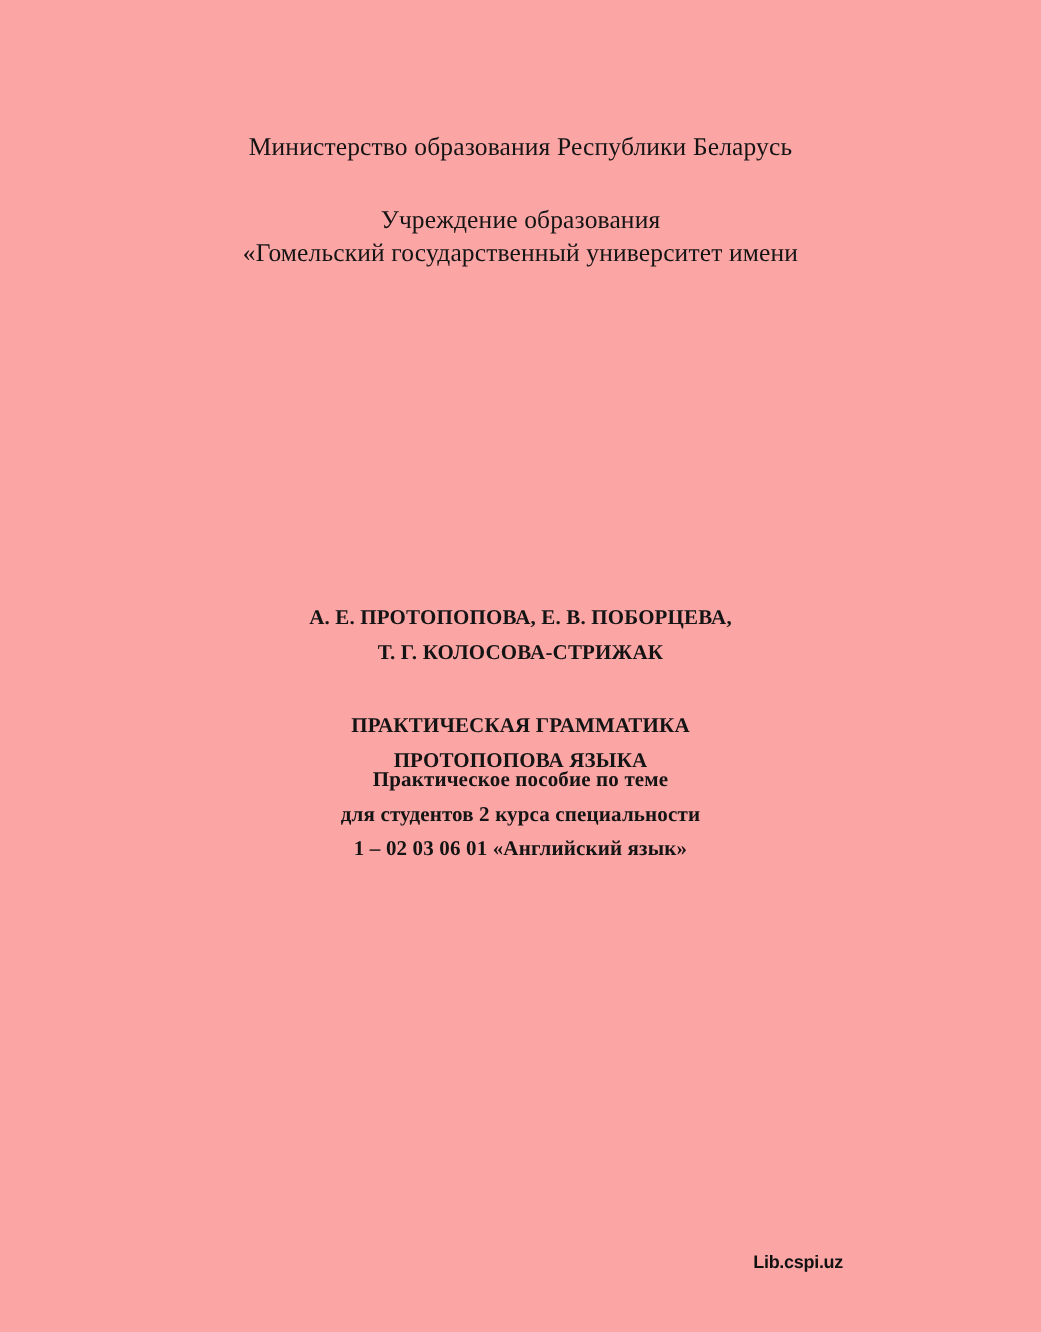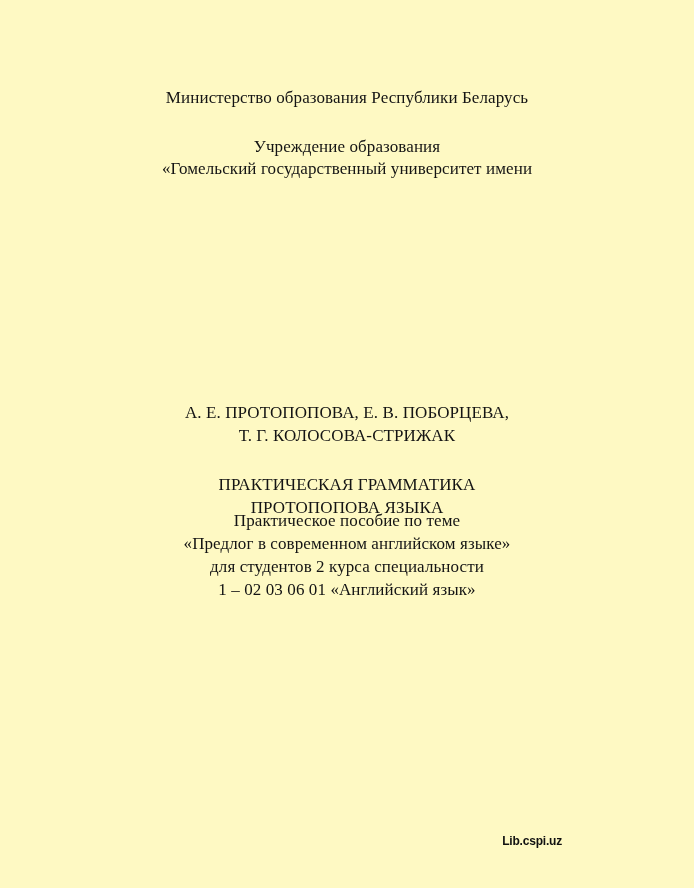--- a/index.html
+++ b/index.html
@@ -4,44 +4,44 @@
 <style>
   html, body {
     margin: 0;
     padding: 0;
     background: #ffffff;
   }
   .page {
     position: relative;
     width: 694px;
     height: 888px;
-    background: #fef9c3;
+    background: #fca5a5;
     overflow: hidden;
     font-family: "Liberation Serif", "DejaVu Serif", serif;
     color: #141414;
   }
   .block {
     position: absolute;
     left: 0;
     right: 0;
     text-align: center;
   }
   .block .line {
     display: block;
   }
   .regular-text {
     font-size: 17px;
     line-height: 22px;
     font-weight: 400;
     letter-spacing: 0.1px;
   }
   .bold-text {
-    font-size: 17px;
+    font-size: 14px;
     line-height: 23px;
-    font-weight: 400;
+    font-weight: 700;
     letter-spacing: 0.1px;
   }
   .ministry-block   { top: 87px; }
   .institution-block{ top: 136px; }
   .authors-block    { top: 401px; }
   .title-block      { top: 473px; text-align: center; }
   .subtitle-block   { top: 509px; }
   .watermark {
     position: absolute;
     top: 834px;
@@ -72,20 +72,19 @@
     <span class="line">Т. Г. КОЛОСОВА-СТРИЖАК</span>
   </div>
 
   <div class="block title-block bold-text">
     <span class="line">ПРАКТИЧЕСКАЯ ГРАММАТИКА</span>
     <span class="line">ПРОТОПОПОВА ЯЗЫКА</span>
   </div>
 
   <div class="block subtitle-block bold-text">
     <span class="line">Практическое пособие по теме</span>
-    <span class="line">«Предлог в современном английском языке»</span>
     <span class="line">для студентов 2 курса специальности</span>
     <span class="line">1 – 02 03 06 01 «Английский язык»</span>
   </div>
 
   <div class="watermark">Lib.cspi.uz</div>
 
 </div>
 
 </body></html>

